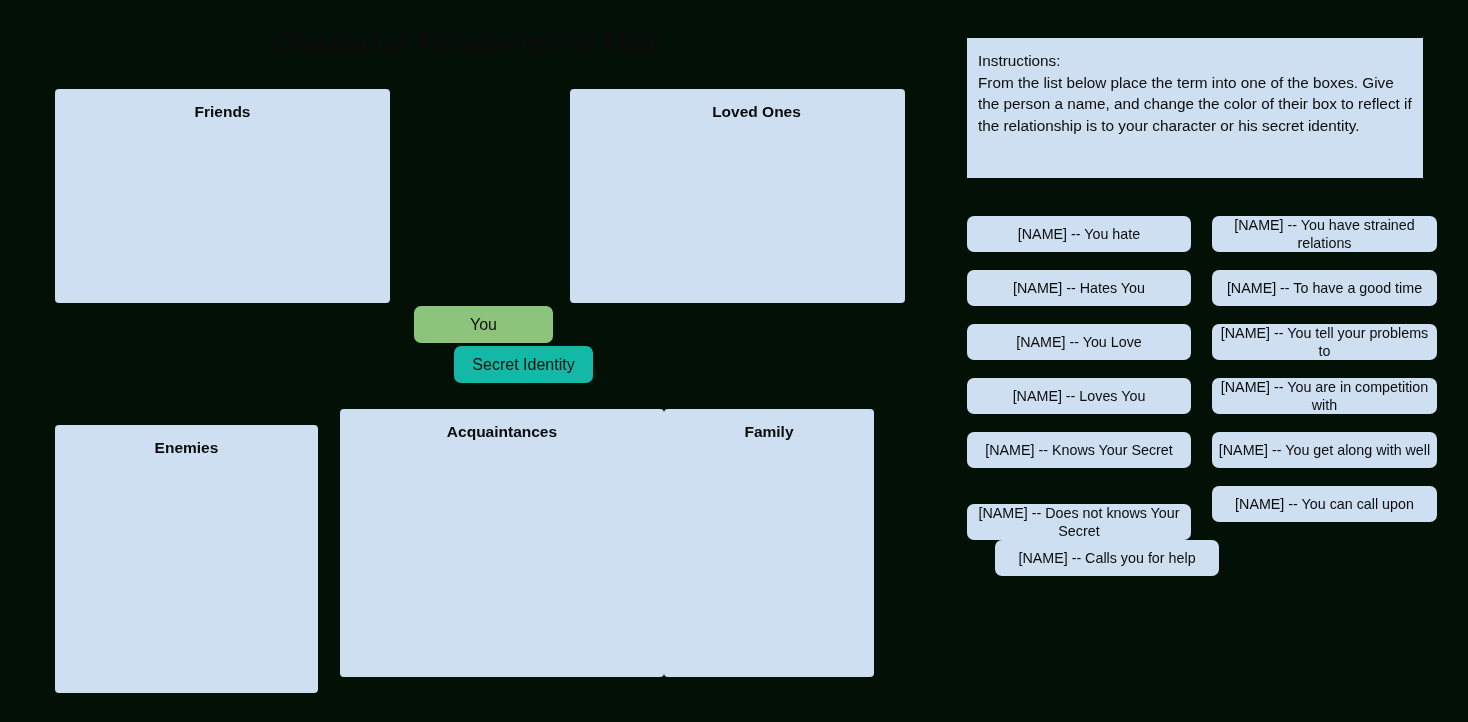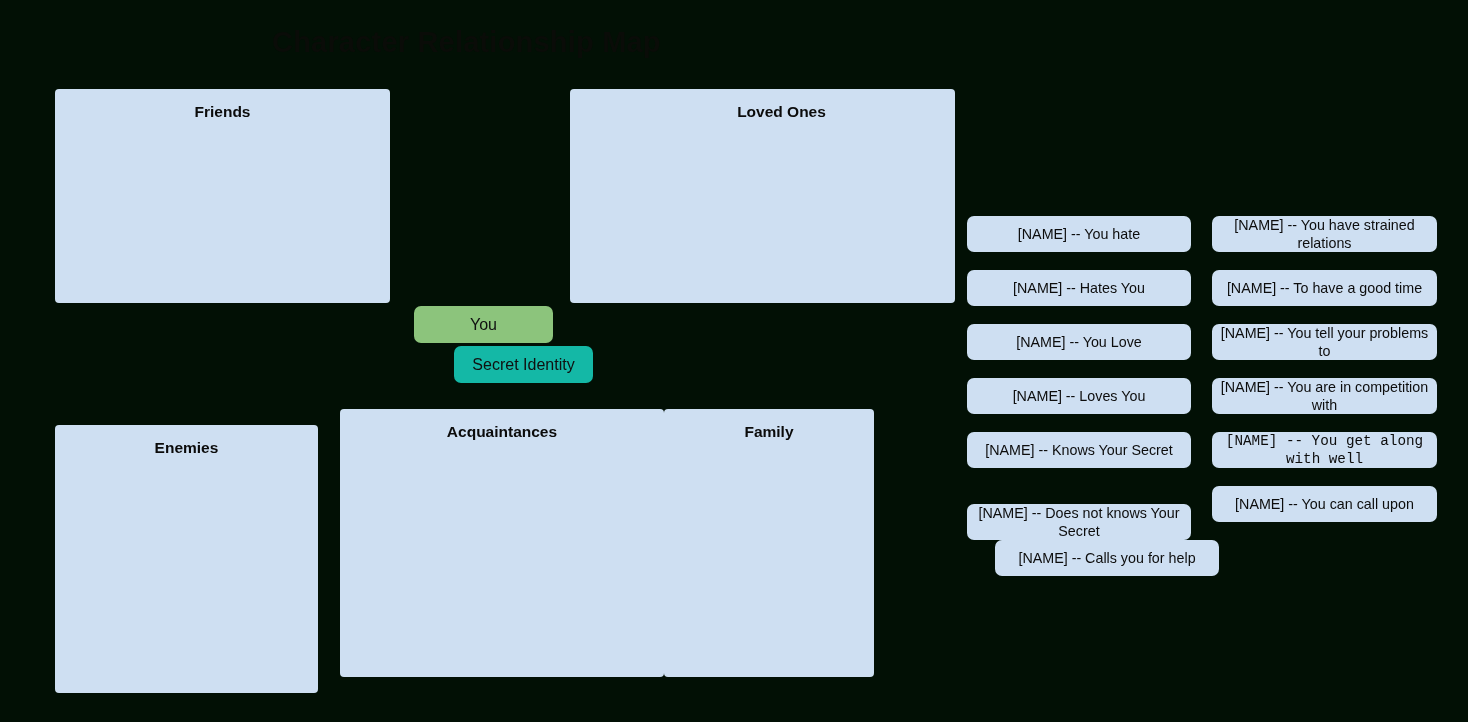--- a/index.html
+++ b/index.html
@@ -49,21 +49,21 @@
   }
   .cat-label {
     font-size: 15.5px;
     font-weight: bold;
     color: #0b0b0b;
     line-height: 19px;
     display: block;
   }
 
   #box-friends       { left: 55px;  top: 89px;  width: 335px; height: 214px; }
-  #box-loved-ones    { left: 570px; top: 89px;  width: 385px; height: 214px; padding-left: 38px; }
+  #box-loved-ones    { left: 570px; top: 89px;  width: 335px; height: 214px; padding-left: 38px; }
   #box-enemies       { left: 55px;  top: 409px; width: 263px; height: 268px; margin-top: 16px; }
   #box-acquaintances { left: 340px; top: 409px; width: 324px; height: 268px; }
   #box-family        { left: 664px; top: 409px; width: 210px; height: 268px; }
 
   
   .identity-box {
     position: absolute;
     border-radius: 7px;
     display: flex;
     align-items: center;
@@ -159,20 +159,24 @@
   </div>
 
   <div class="identity-box" id="box-you">
     <span class="identity-label">You</span>
   </div>
 
   <div class="identity-box" id="box-secret-identity">
     <span class="identity-label">Secret Identity</span>
   </div>
 
+  <div id="instructions-panel">
+    <span class="instructions-text">Instructions:
+From the list below place the term into one of the boxes. Give the person a name, and change the color of their box to reflect if the relationship is to your character or his secret identity.</span>
+  </div>
 
   <div id="chips-layer">
       <div class="chip col-left" style="top: 216px; height: 36px;">
         <span class="chip-label">[NAME] -- You hate</span>
       </div>
       <div class="chip col-left" style="top: 270px; height: 36px;">
         <span class="chip-label">[NAME] -- Hates You</span>
       </div>
       <div class="chip col-left" style="top: 324px; height: 36px;">
         <span class="chip-label">[NAME] -- You Love</span>
@@ -194,21 +198,21 @@
       </div>
       <div class="chip col-right" style="top: 270px; height: 36px;">
         <span class="chip-label">[NAME] -- To have a good time</span>
       </div>
       <div class="chip col-right" style="top: 324px; height: 36px;">
         <span class="chip-label">[NAME] -- You tell your problems to</span>
       </div>
       <div class="chip col-right" style="top: 378px; height: 36px;">
         <span class="chip-label">[NAME] -- You are in competition with</span>
       </div>
-      <div class="chip col-right" style="top: 432px; height: 36px; font-family: Liberation Mono, monospace;">
+      <div class="chip col-right" style="top: 432px; height: 36px;">
         <span class="chip-label">[NAME] -- You get along with well</span>
       </div>
       <div class="chip col-right" style="top: 486px; height: 36px;">
         <span class="chip-label">[NAME] -- You can call upon</span>
       </div>
     </div>
 
 </div>
 
 </body></html>

